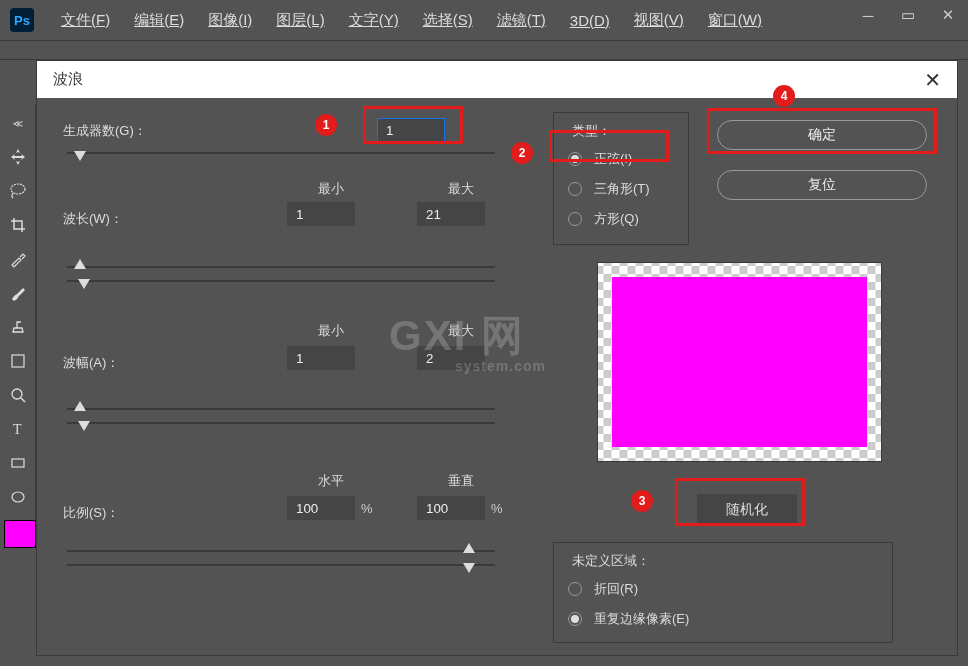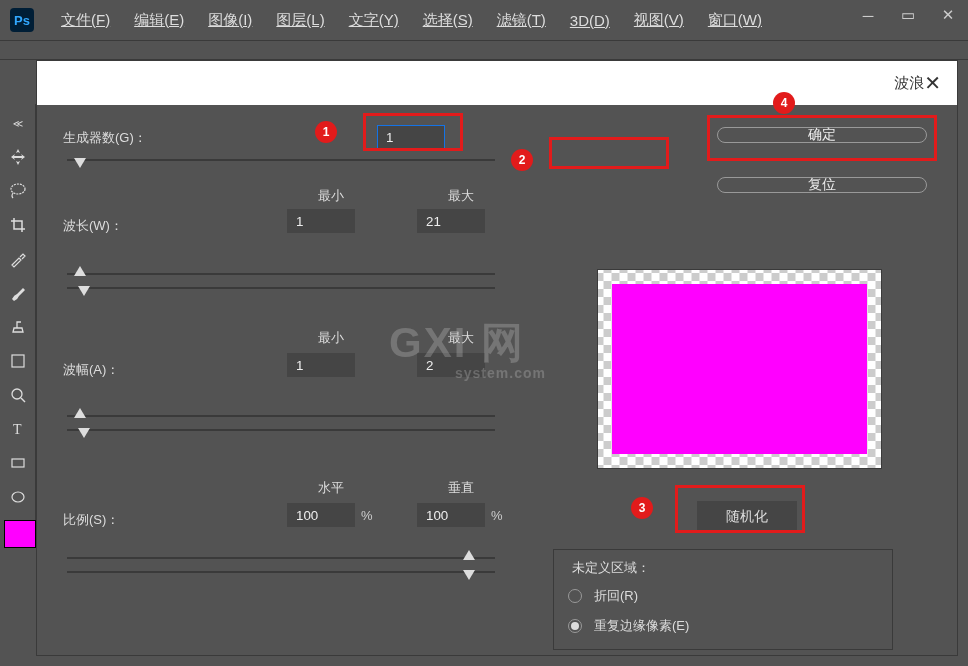--- a/index.html
+++ b/index.html
@@ -87,28 +87,28 @@
     .dialog {
       position: absolute;
       left: 36px;
       top: 60px;
       width: 922px;
       height: 596px;
       background: #535353;
       border: 1px solid #3a3a3a;
     }
     .dialog-titlebar {
-      height: 44px;
+      height: 37px;
       background: #fff;
       color: #333;
       display: flex;
       align-items: center;
       padding: 0 16px;
       font-size: 15px;
-      justify-content: flex-end;
+      justify-content: space-between;
     }
     .close-x { font-size: 20px; cursor: pointer; }
     .dialog-body {
       position: relative;
       padding: 0;
       height: calc(100% - 44px);
     }
     .label { color: #ddd; }
     .inline-label-sm { color: #ddd; font-size: 13px; text-align: center; }
     .input-num {
@@ -171,21 +171,21 @@
     .radio.checked::after {
       content: '';
       position: absolute;
       width: 8px; height: 8px;
       background: #ddd;
       border-radius: 50%;
       top: 2px; left: 2px;
     }
     .pill-btn {
       width: 210px;
-      height: 16px;
+      height: 30px;
       border-radius: 16px;
       border: 1px solid #999;
       background: transparent;
       color: #eee;
       display: flex;
       align-items: center;
       justify-content: center;
       cursor: pointer;
       font-size: 14px;
     }
@@ -400,20 +400,37 @@
       <div class="slider-track">
           <div class="slider-thumb bottom" style="left:94%"></div>
         </div>
     </div>
     <div class="row" style="left:24px; top:466px; width:440px;">
       <div class="slider-track">
           <div class="slider-thumb" style="left:94%"></div>
         </div>
     </div>
 
+    <div class="row" style="left:516px; top:14px; width:136px;">
+      <div class="radio-group">
+        <div class="legend">类型：</div>
+        <div class="radio-row">
+            <span class="radio checked"></span>
+            <span>正弦(I)</span>
+          </div>
+        <div class="radio-row">
+            <span class="radio"></span>
+            <span>三角形(T)</span>
+          </div>
+        <div class="radio-row">
+            <span class="radio"></span>
+            <span>方形(Q)</span>
+          </div>
+      </div>
+    </div>
 
     <div class="row" style="left:680px; top:22px;">
       <div class="pill-btn">确定</div>
     </div>
     <div class="row" style="left:680px; top:72px;">
       <div class="pill-btn">复位</div>
     </div>
 
     <div class="row" style="left:560px; top:164px;">
       <div class="preview">

